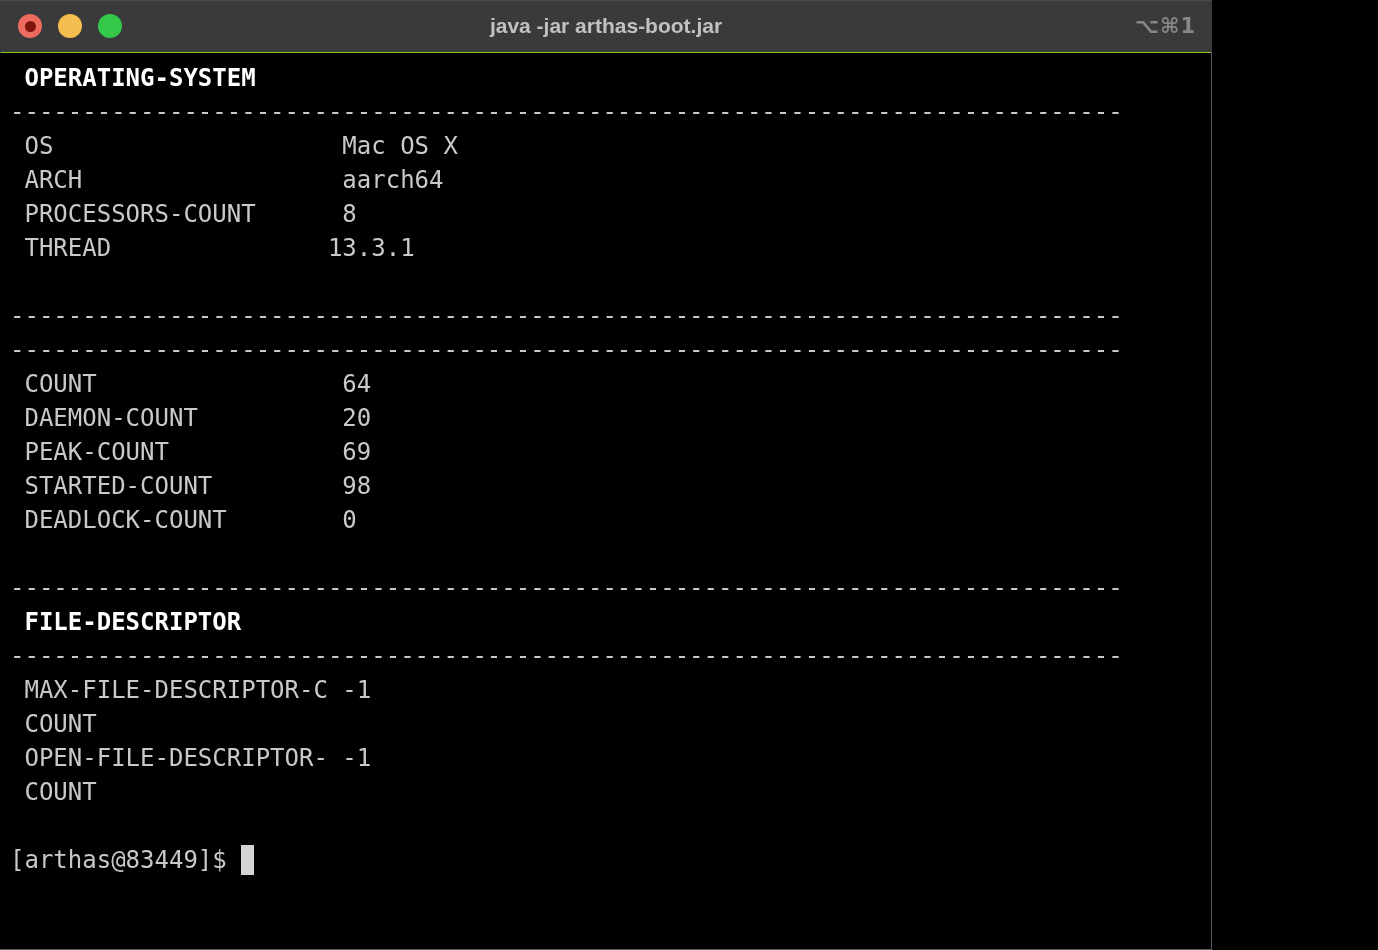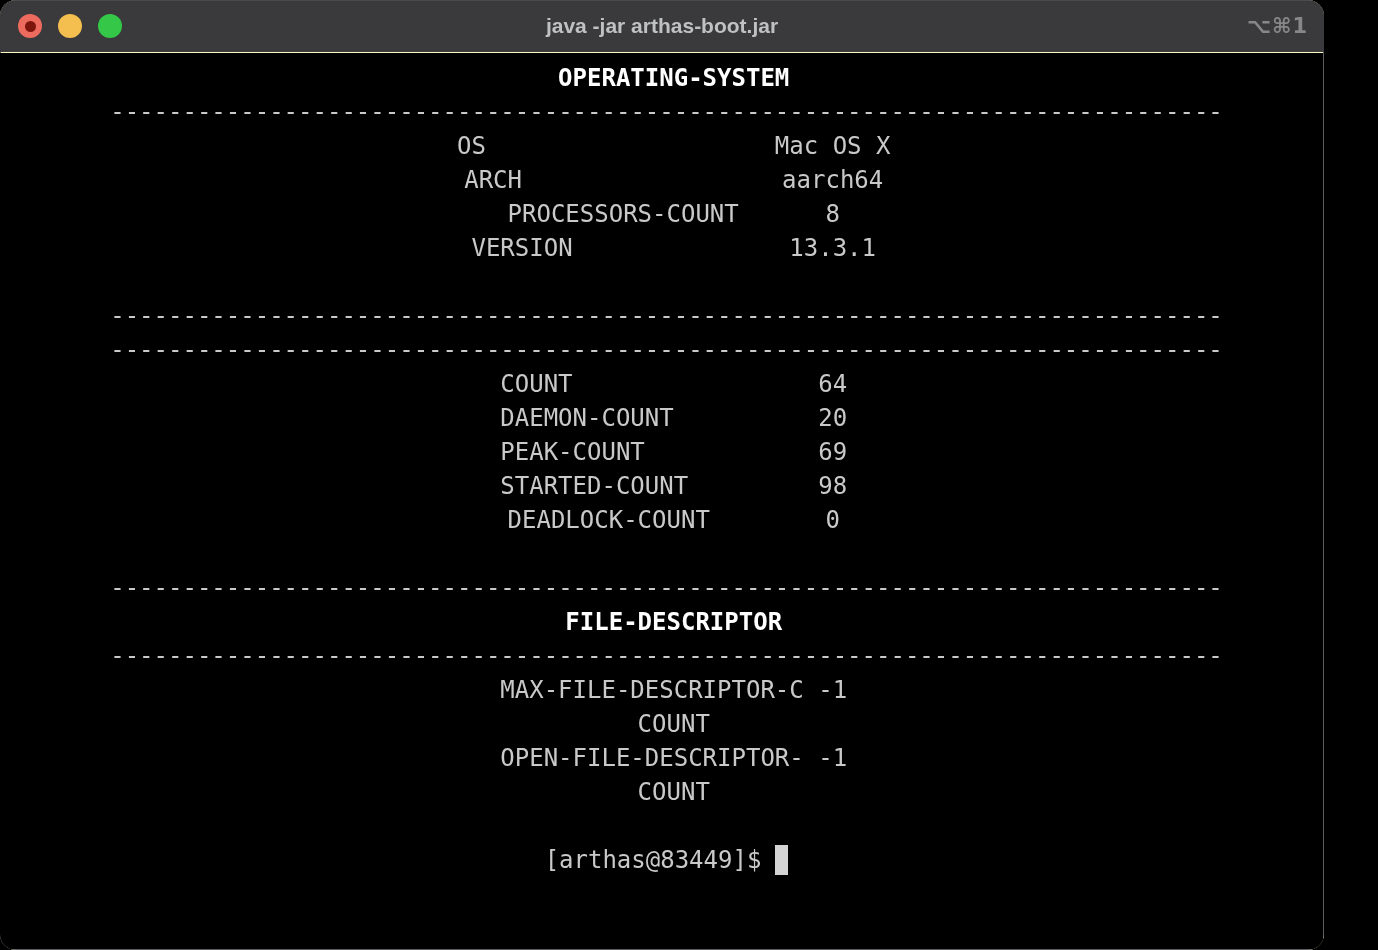--- a/index.html
+++ b/index.html
@@ -1,18 +1,18 @@
 <!DOCTYPE html>
 <html><head>
 <meta charset="utf-8">
 <style>
   html, body { margin:0; padding:0; background:#000; }
   .window {
-    position:relative; width:1324px; height:950px;
-    background:#fef9c3; border-radius:16px; overflow:hidden;
+    position:relative; width:1212px; height:950px;
+    background:#84cc16; border-radius:0; overflow:hidden;
     box-shadow: inset 0 0 0 1px #5c5c5e;
     font-family:"Liberation Sans", sans-serif;
   }
   .titlebar {
     position:relative; height:52px; background:#3a3a3c;
     box-shadow: inset 0 1px 0 rgba(255,255,255,0.09);
   }
   .traffic { position:absolute; left:18px; top:14px; display:flex; gap:16px; }
   .light { width:24px; height:24px; border-radius:50%; display:flex; }
   .light-close { background:#ec6a5e; }
@@ -28,21 +28,20 @@
     font-family:"DejaVu Sans", sans-serif;
     font-weight:bold; font-size:21px; color:#87878a; letter-spacing:1px;
   }
   .content {
     position:absolute; top:53px; left:0; right:1px; bottom:1px;
     padding:8px 0 0 10px;
     background:#000;
     font-family:"DejaVu Sans Mono", monospace;
     font-size:24px; line-height:34px; color:#c9c9c9;
     overflow:hidden;
-    text-align:center;
   }
   .line { height:34px; white-space:pre; }
   .line.header { color:#ffffff; font-weight:bold; }
   .line.dash { color:#c9c9c9; }
   .cursor {
     display:inline-block; width:13px; height:30px;
     background:#d4d4d4; margin-left:14px; vertical-align:-7px;
   }
 </style>
 </head>
@@ -62,21 +61,21 @@
     <div class="win-shortcut">⌥⌘1</div>
   </div>
 
   <div class="content">
     <div id="lines">
         <div class="line header"> OPERATING-SYSTEM</div>
         <div class="line dash">-----------------------------------------------------------------------------</div>
         <div class="line"> OS                    Mac OS X</div>
         <div class="line"> ARCH                  aarch64</div>
         <div class="line"> PROCESSORS-COUNT      8</div>
-        <div class="line"> VERSION               13.3.1</div>
+        <div class="line"> THREAD               13.3.1</div>
         <div class="line"></div>
         <div class="line dash">-----------------------------------------------------------------------------</div>
         <div class="line dash">-----------------------------------------------------------------------------</div>
         <div class="line"> COUNT                 64</div>
         <div class="line"> DAEMON-COUNT          20</div>
         <div class="line"> PEAK-COUNT            69</div>
         <div class="line"> STARTED-COUNT         98</div>
         <div class="line"> DEADLOCK-COUNT        0</div>
         <div class="line"></div>
         <div class="line dash">-----------------------------------------------------------------------------</div>

